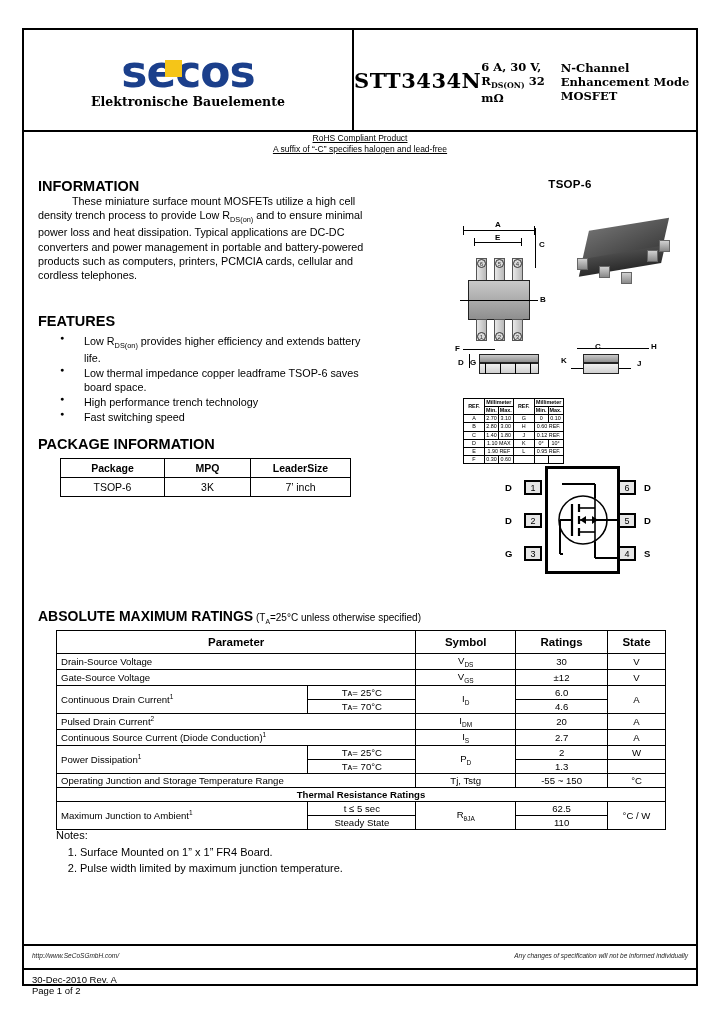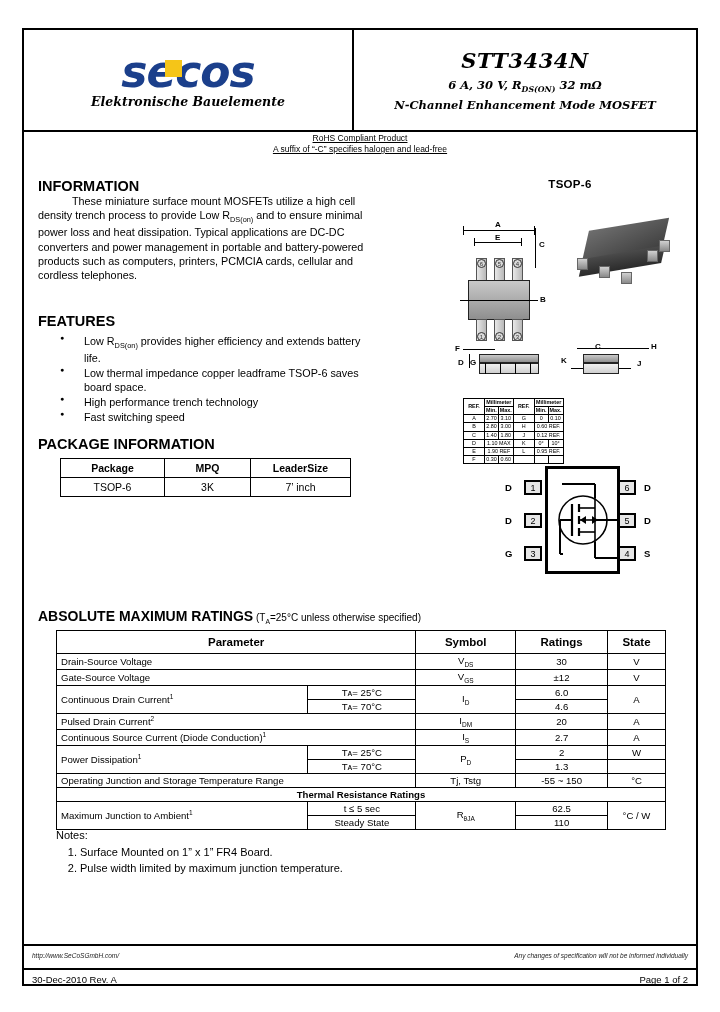--- a/index.html
+++ b/index.html
@@ -11,30 +11,30 @@
     color:#000;
     position:relative;
     overflow:hidden;
   }
   .page-border {
     position:absolute; left:22px; top:28px; width:676px; height:958px;
     border:2px solid #000;
   }
 
   
-  .header { position:absolute; left:24px; top:30px; width:672px; height:100px; display:flex;font-style:italic; }
+  .header { position:absolute; left:24px; top:30px; width:672px; height:100px; display:flex; }
   .logo-cell { width:330px; border-right:2px solid #000; display:flex; flex-direction:column;
                align-items:center; justify-content:center; }
   .logo-word { font-family:"DejaVu Sans", sans-serif; font-weight:bold; font-size:44px;
                letter-spacing:-1px; line-height:0.95; position:relative; color:#1b3f8b; }
   .logo-yellow { position:absolute; left:44px; top:9px; width:17px; height:17px;
                  background:#f5c518; }
   .logo-sub { font-family:"DejaVu Serif", serif; font-weight:bold; font-size:12.5px;
               margin-top:2px; color:#000; }
-  .title-cell { flex:1; display:flex; flex-direction:column; align-items:center;
+  .title-cell { flex:1; display:flex; flex-direction:row; align-items:center;
                 justify-content:center; font-family:"DejaVu Serif", serif; }
   .part-no { font-size:21px; font-weight:bold; letter-spacing:0.5px; }
   .subtitle1 { font-size:11.5px; font-weight:bold; margin-top:5px; }
   .subtitle2 { font-size:11.5px; font-weight:bold; margin-top:3px; }
   sub { font-size:0.68em; }
   sup { font-size:0.68em; }
 
   .rohs-band { position:absolute; left:24px; top:130px; width:672px; height:26px;
                border-top:2px solid #000; display:flex; flex-direction:column;
                align-items:center; justify-content:center; }
@@ -114,21 +114,21 @@
 
   .notes { position:absolute; left:56px; top:828px; font-size:11px; line-height:1.45; }
   .notes ol { margin:1px 0 0 0; padding-left:24px; }
 
   
   .foot-rule { position:absolute; left:24px; top:944px; width:672px; border-top:2px solid #000; }
   .foot-in { position:absolute; left:32px; top:952px; width:656px; display:flex;
              justify-content:space-between; font-size:6.5px; font-style:italic; color:#222; }
   .foot-rule2 { position:absolute; left:24px; top:968px; width:672px; border-top:2px solid #000; }
   .foot-bot { position:absolute; left:32px; top:974px; width:656px; display:flex;
-              justify-content:space-between; font-size:9.5px; }
+              justify-content:flex-start; font-size:9.5px;flex-direction:column; }
 </style>
 </head>
 <body>
 
 <div class="page-border"></div>
 
 <div class="header">
   <div class="logo-cell">
     <div class="logo-word">
       <span>secos</span>

